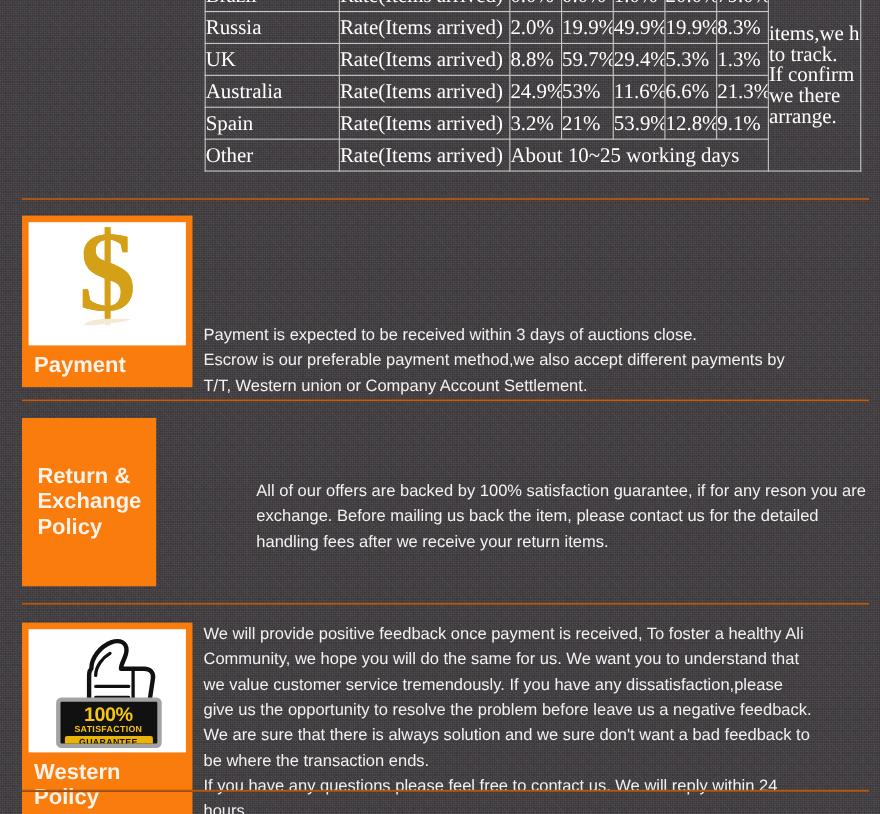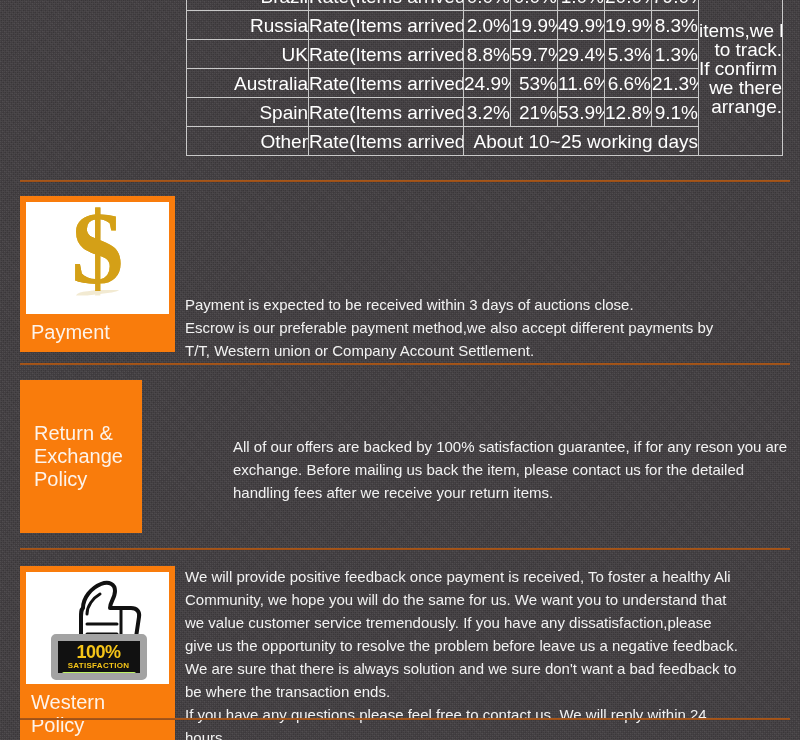--- a/index.html
+++ b/index.html
@@ -36,27 +36,28 @@
   }
   .ship-table table {
     border-collapse: collapse;
     table-layout: fixed;
     width: 590px;
   }
   .ship-table td {
     border: 1px solid #c9c9c9;
     height: 28px;
     padding: 0;
-    text-align: right;
+    text-align: left;
     vertical-align: middle;
     color: #ffffff;
     font-size: 19px;
     line-height: 1.0;
     white-space: nowrap;
     overflow: hidden;
+    font-family: Liberation Serif, serif;
   }
   .col-country { width: 121px; font-size: 21px; }
   .col-metric  { width: 154px; font-size: 16px; }
   .col-pct     { width: 46px;  font-size: 15px; color: #e8e84a; }
   .col-note    { width: 83px; }
   .note-cell {
     border: 1px solid #c9c9c9;
     text-align: left;
     vertical-align: top;
     padding: 2px 2px 2px 4px;
@@ -90,21 +91,21 @@
   .badge-img {
     margin: 6px 6px 0 6px;
     background: #ffffff;
     height: 112px;
     position: relative;
     overflow: hidden;
   }
   .badge-label {
     color: #fdf3ea;
     font-size: 20px;
-    font-weight: normal;
+    font-weight: bold;
     line-height: 23px;
     padding: 7px 0 8px 11px;
   }
   .badge-plain {
     position: absolute;
     left: 20px;
     width: 122px;
     background: #f97c0c;
     box-sizing: border-box;
     display: flex;
@@ -167,21 +168,21 @@
     width: 106px;
     height: 104px;
   }
   .seal {
     position: absolute;
     left: 6px;
     bottom: 0px;
     width: 96px;
     height: 46px;
     background: #111111;
-    border: 7px solid #a3a3a3;
+    border: 4px solid #a3a3a3;
     border-radius: 5px;
     box-sizing: border-box;
     text-align: center;
     overflow: hidden;
   }
   .seal .s1 {
     display: block;
     color: #f5c518;
     font-size: 18px;
     font-weight: bold;
@@ -193,21 +194,21 @@
     display: block;
     color: #f5c518;
     font-size: 8px;
     font-weight: bold;
     line-height: 10px;
     letter-spacing: 0.3px;
   }
   .seal .s3 {
     display: block;
     color: #111111;
-    background: #bef264;
+    background: #eab308;
     font-size: 8px;
     font-weight: bold;
     line-height: 11px;
     letter-spacing: 0.3px;
     margin: 1px 4px 0 4px;
     border-radius: 2px;
   }
 </style>
 </head>
 <body>

